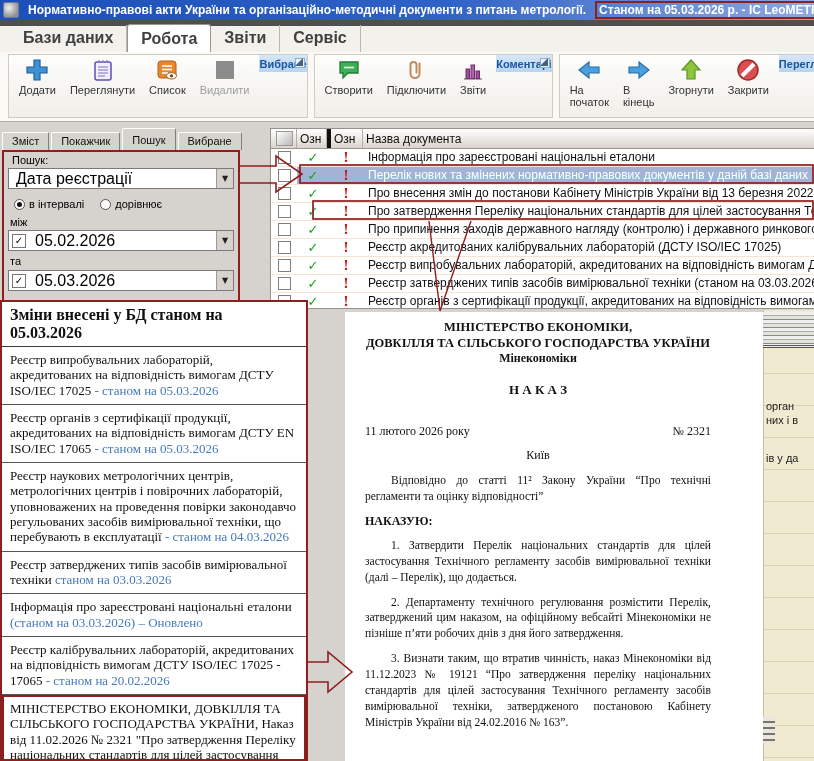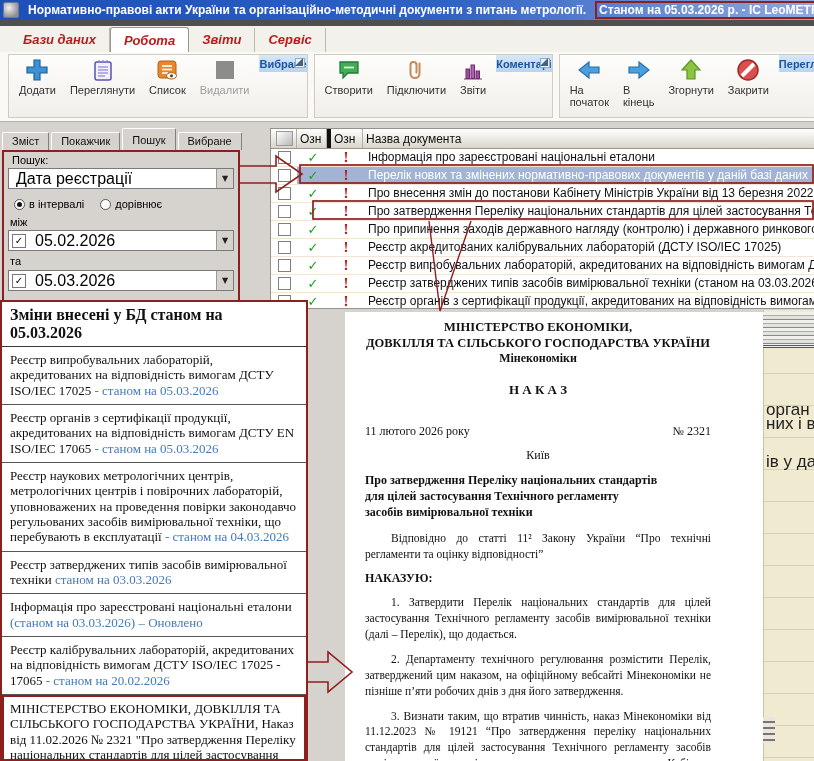--- a/index.html
+++ b/index.html
@@ -13,21 +13,21 @@
     background:linear-gradient(90deg,#1c4fb8 0%,#2f62c6 55%,#8fa8de 100%);
     display:flex;align-items:center;gap:9px;padding:0 3px;box-sizing:border-box;white-space:nowrap;}
   .app-icon{width:14px;height:14px;flex:none;border-radius:2px;
     background:radial-gradient(circle at 35% 35%,#f0f0f0,#8f8f8f 75%);border:1px solid #6a7a9a;}
   .title-main{color:#fff;font-weight:bold;font-size:12px;}
   .title-note{color:#fff;font-weight:bold;font-size:12px;border:2px solid #8e1f1f;padding:0 2px;}
   .title-underline{position:absolute;left:0;top:20px;width:814px;height:6px;background:#4f4f4f;}
   
   .ribbon-tabs{position:absolute;left:0;top:26px;width:814px;height:26px;background:#f2f1ec;
     display:flex;align-items:flex-end;padding-left:10px;box-sizing:border-box;}
-  .rtab{font-size:13px;font-weight:bold;color:#b91c1c;padding:4px 13px 5px;cursor:default;font-style:italic;}
+  .rtab{font-size:16px;font-weight:bold;color:#404040;padding:4px 13px 5px;cursor:default;}
   .rtab:not(.active){border-right:1px solid #bcb8b0;}
   .rtab.active{background:#fff;border:1px solid #9a968e;border-bottom:none;border-radius:3px 3px 0 0;position:relative;top:1px;padding-top:5px;}
   
   .ribbon{position:absolute;left:0;top:52px;width:814px;height:70px;background:#faf9f6;
     border-bottom:1px solid #b5b1a9;display:flex;gap:6px;padding:2px 0 0 8px;box-sizing:border-box;}
   .rgroup{height:64px;border:1px solid #cfccc4;background:linear-gradient(#fdfdfc,#f1efe9);
     display:flex;flex-direction:row;box-sizing:border-box;}
   .rgroup-buttons{flex:1;display:flex;align-items:flex-start;justify-content:space-around;padding:1px 8px 0;gap:10px;}
   .rbtn{display:flex;flex-direction:column;align-items:center;gap:1px;padding:1px 2px;font-size:11px;color:#333;cursor:default;}
   .rbtn .icon{width:26px;height:26px;display:block;}
@@ -85,21 +85,21 @@
   .changes-panel{position:absolute;left:0;top:300px;width:308px;height:461px;background:#fff;
     border:2px solid #8e1f1f;box-sizing:border-box;overflow:hidden;z-index:5;
     font-family:"Liberation Serif","DejaVu Serif",serif;color:#101010;}
   .changes-header{font-size:16px;font-weight:bold;padding:4px 8px 4px;border-bottom:1px solid #3a3a3a;}
   .citem{padding:5px 8px 6px;border-bottom:1px solid #565656;font-size:13px;line-height:1.18;}
   .citem.annotated{border:2px solid #8e1f1f;padding:4px 6px 5px;}
   .citem .blue{color:#4478b8;}
   
   .bg-right{position:absolute;left:763px;top:310px;width:51px;height:451px;
     background:#f0ead0 repeating-linear-gradient(180deg,transparent 0 31px,#d8d1b2 31px 32px);
-    border-left:1px solid #c9c2a4;overflow:hidden;font-size:17px;color:#222;box-sizing:border-box;}
+    border-left:1px solid #c9c2a4;overflow:hidden;font-size:11px;color:#222;box-sizing:border-box;}
   .bg-frag{position:absolute;left:2px;white-space:nowrap;}
   .stripes-top{position:absolute;left:763px;top:312px;width:51px;height:36px;
     background:repeating-linear-gradient(180deg,#efefed 0 3px,#aeaca6 3px 4px,#e4e2dd 4px 7px,#8b8983 7px 8px);
     border-bottom:3px double #555;box-sizing:border-box;z-index:1;}
   .stripes-bottom{position:absolute;left:742px;top:717px;width:33px;height:26px;
     background:repeating-linear-gradient(180deg,#e9e6df 0 4px,#77756e 4px 6px);z-index:1;}
   
   .doc-page{position:absolute;left:345px;top:312px;width:418px;height:449px;background:#fff;
     overflow:hidden;font-family:"Liberation Serif","DejaVu Serif",serif;color:#111;
     padding:8px 52px 0 20px;box-sizing:border-box;z-index:1;}
@@ -410,23 +410,20 @@
 <div class="doc-page">
   <div class="dc doc-h1">МІНІСТЕРСТВО ЕКОНОМІКИ,</div>
   <div class="dc doc-h1">ДОВКІЛЛЯ ТА СІЛЬСЬКОГО ГОСПОДАРСТВА УКРАЇНИ</div>
   <div class="dc doc-h3">Мінекономіки</div>
   <div class="dc nakaz">Н А К А З</div>
   <div class="date-row">
     <span>11 лютого 2026 року</span>
     <span>№ 2321</span>
   </div>
   <div class="kyiv">Київ</div>
-  <div class="subject">Про затвердження Переліку національних стандартів
-для цілей застосування Технічного регламенту
-засобів вимірювальної техніки</div>
   <p class="dpar">Відповідно до статті 11² Закону України “Про технічні регламенти та оцінку відповідності”</p>
   <div class="nakazuyu">НАКАЗУЮ:</div>
   <div id="docPars">
       <p class="dpar">1. Затвердити Перелік національних стандартів для цілей застосування Технічного регламенту засобів вимірювальної техніки (далі – Перелік), що додається.</p>
       <p class="dpar">2. Департаменту технічного регулювання розмістити Перелік, затверджений цим наказом, на офіційному вебсайті Мінекономіки не пізніше п’яти робочих днів з дня його затвердження.</p>
       <p class="dpar">3. Визнати таким, що втратив чинність, наказ Мінекономіки від 11.12.2023 № 19121 “Про затвердження переліку національних стандартів для цілей застосування Технічного регламенту засобів вимірювальної техніки, затвердженого постановою Кабінету Міністрів України від 24.02.2016 № 163”.</p>
     </div>
 </div>
 
 <svg class="annot" viewBox="0 0 814 761" xmlns="http://www.w3.org/2000/svg">

